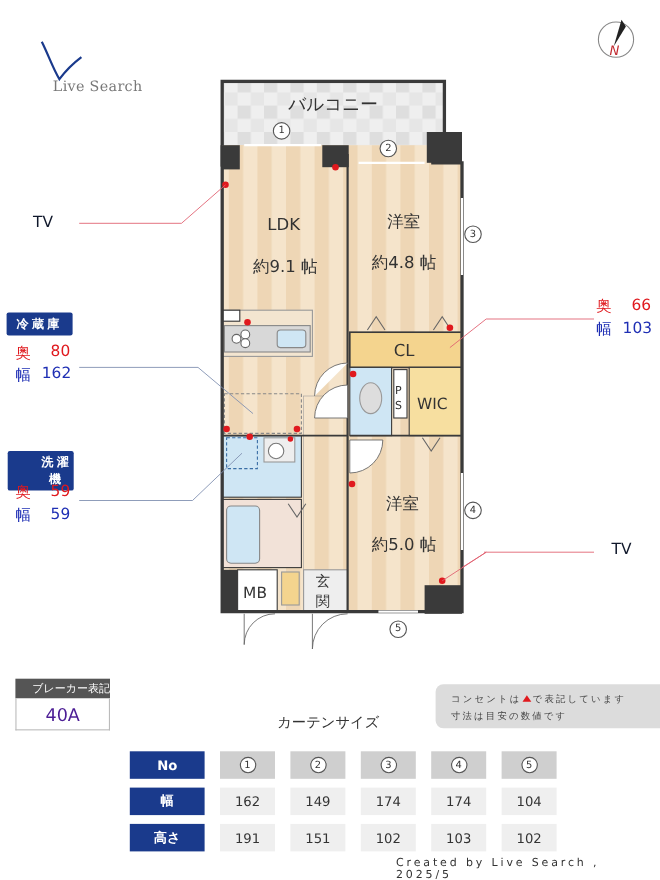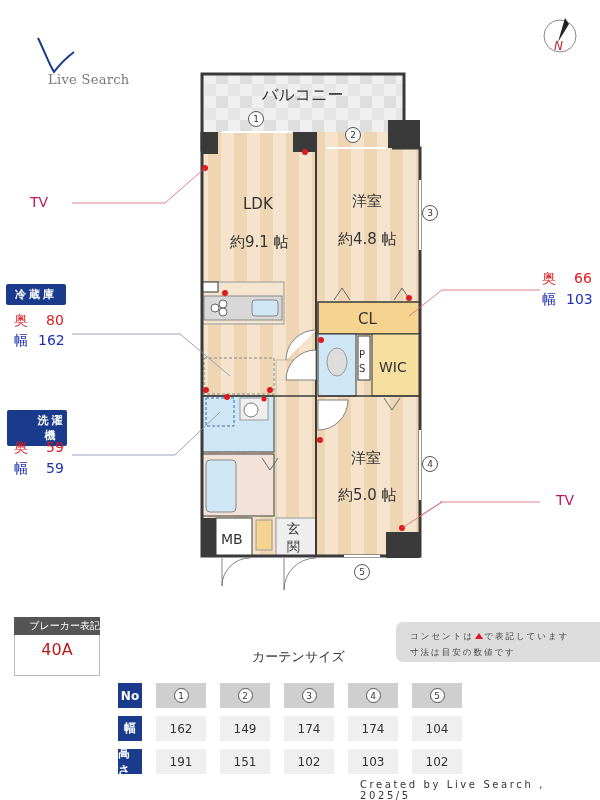--- a/index.html
+++ b/index.html
@@ -16,38 +16,38 @@
 
   
   .plan { left: 0; top: 0; width: 600px; height: 600px; }
 
   
   .tag { position: absolute; background: #1a3a8c; color: #fff; font-size: 11px; font-weight: bold;
          letter-spacing: 3px; padding: 3px 0; width: 60px; text-align: center; border-radius: 2px; }
   .dim-row { position: absolute; font-size: 14px; display: flex; gap: 10px; }
   .red { color: #e0191e; }
   .blue { color: #1f2fb4; }
-  .tv { position: absolute; font-size: 14px; color: #be185d; }
+  .tv { position: absolute; font-size: 14px; color: #0f172a; }
 
   
   .breaker { left: 14px; top: 617px; width: 86px; }
   .breaker-head { background: #555; color: #fff; font-size: 10px; text-align: right; padding: 2px 0; }
-  .breaker-val { border: 1px solid #bbb; border-top: none; color: #b91c1c; font-size: 16px; text-align: center; padding: 5px 0 16px; background: #fff; }
+  .breaker-val { border: 1px solid #bbb; border-top: none; color: #4c1d95; font-size: 16px; text-align: center; padding: 5px 0 4px; background: #fff; }
 
   
   .note { left: 396px; top: 622px; width: 222px; height: 40px; background: #dcdcdc; border-radius: 7px;
           font-size: 8.5px; color: #444; letter-spacing: 2px; padding: 6px 0 0 14px; line-height: 16px; }
   .note .tri { display: inline-block; width: 0; height: 0; border-left: 4px solid transparent; border-right: 4px solid transparent; border-bottom: 6px solid #e0191e; margin: 0 1px; vertical-align: 0; }
 
   .curtain-title { left: 252px; top: 648px; font-size: 13px; color: #333; }
 
   
   .ctable { left: 118px; top: 683px; }
   .crow { display: flex; margin-bottom: 8px; }
-  .chead { width: 24px; height: 25px; background: #1a3a8c; color: #fff; font-size: 12px; font-weight: bold;
+  .chead { width: 68px; height: 25px; background: #1a3a8c; color: #fff; font-size: 12px; font-weight: bold;
            display: flex; align-items: center; justify-content: center; margin-right: 14px; }
   .ccell { width: 50px; height: 25px; font-size: 12px; color: #333; display: flex; align-items: center; justify-content: center; margin-right: 14px; background: #efefef; }
   .ccell.no { background: #cfcfcf; }
   .circ { width: 15px; height: 15px; border: 1px solid #555; border-radius: 50%; font-size: 9px; display: flex; align-items: center; justify-content: center; background: #fff; }
 
   .credit { left: 360px; top: 779px; font-size: 10px; letter-spacing: 2.6px; color: #333; }
 
   .win-num { position: absolute; width: 16px; height: 16px; border: 1px solid #555; border-radius: 50%; font-size: 9px; display: flex; align-items: center; justify-content: center; background: #fff; color: #333; }
 </style>
 </head>

